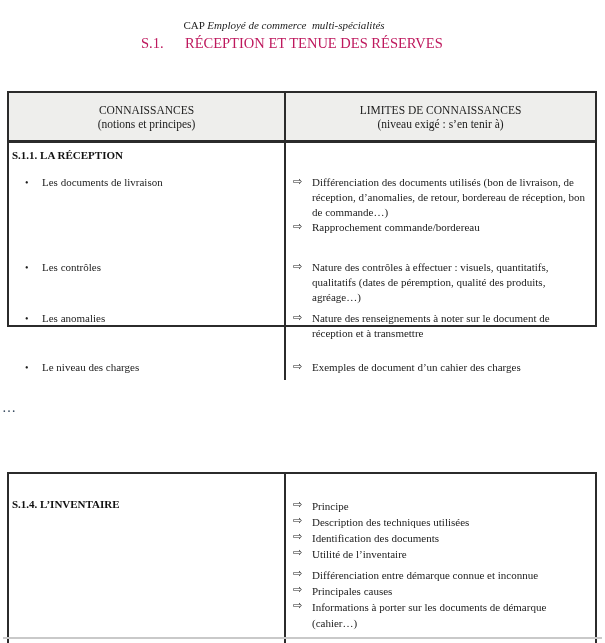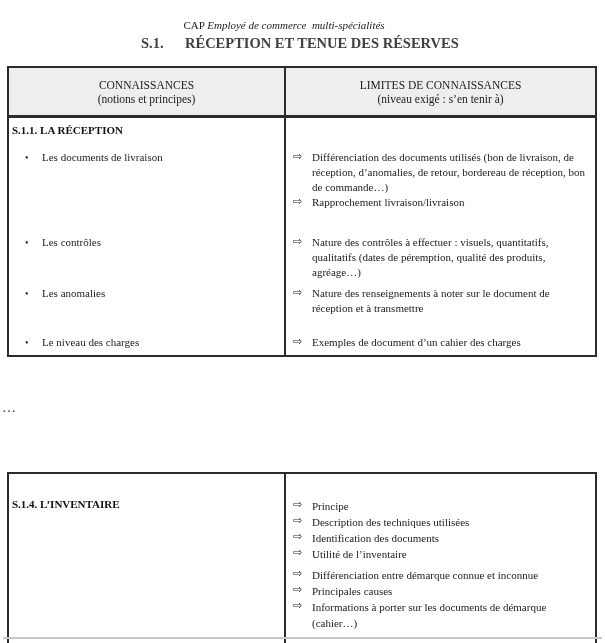--- a/index.html
+++ b/index.html
@@ -13,33 +13,33 @@
   }
   .course-line {
     position:absolute; left:178px; top:7px;
     font-family:Liberation Serif, serif;
     font-size:11px; color:#222;
     white-space:pre;
   }
   .course-line .it { font-style:italic; }
   .sec-title {
     position:absolute; left:141px; top:35px;
-    font-size:14.5px; font-weight:bold; color:#404040;
+    font-size:14.5px; font-weight:normal; color:#be185d;
     white-space:nowrap;
   }
   .sec-title .num { display:inline-block; width:44px; }
 
   
   .tbl {
     position:absolute; left:7px; width:590px;
     border:2px solid #2b2b2b;
     box-sizing:border-box;
     background:#fff;
   }
-  .tbl1 { top:66px; height:291px; }
+  .tbl1 { top:91px; height:236px; }
   .tbl2 { top:456px; height:180px; border-bottom-width:3px;margin-top:16px; }
 
   .thead {
     display:flex;
     height:47px;
     border-bottom:3px solid #2b2b2b;
     background:#eeeeec;
   }
   .th {
     display:flex; flex-direction:column;
@@ -119,21 +119,21 @@
       <span class="bullet">•</span>
       <span>Les documents de livraison</span>
     </div>
     <div class="r-block" style="top:32px">
       <div class="r-item">
         <span class="arrow">⇨</span>
         <span>Différenciation des documents utilisés (bon de livraison, de réception, d’anomalies, de retour, bordereau de réception, bon de commande…)</span>
       </div>
       <div class="r-item">
         <span class="arrow">⇨</span>
-        <span>Rapprochement livraison/livraison</span>
+        <span>Rapprochement commande/bordereau</span>
       </div>
     </div>
 
     <div class="l-item" style="top:117px">
       <span class="bullet">•</span>
       <span>Les contrôles</span>
     </div>
     <div class="r-block" style="top:117px">
       <div class="r-item">
         <span class="arrow">⇨</span>

